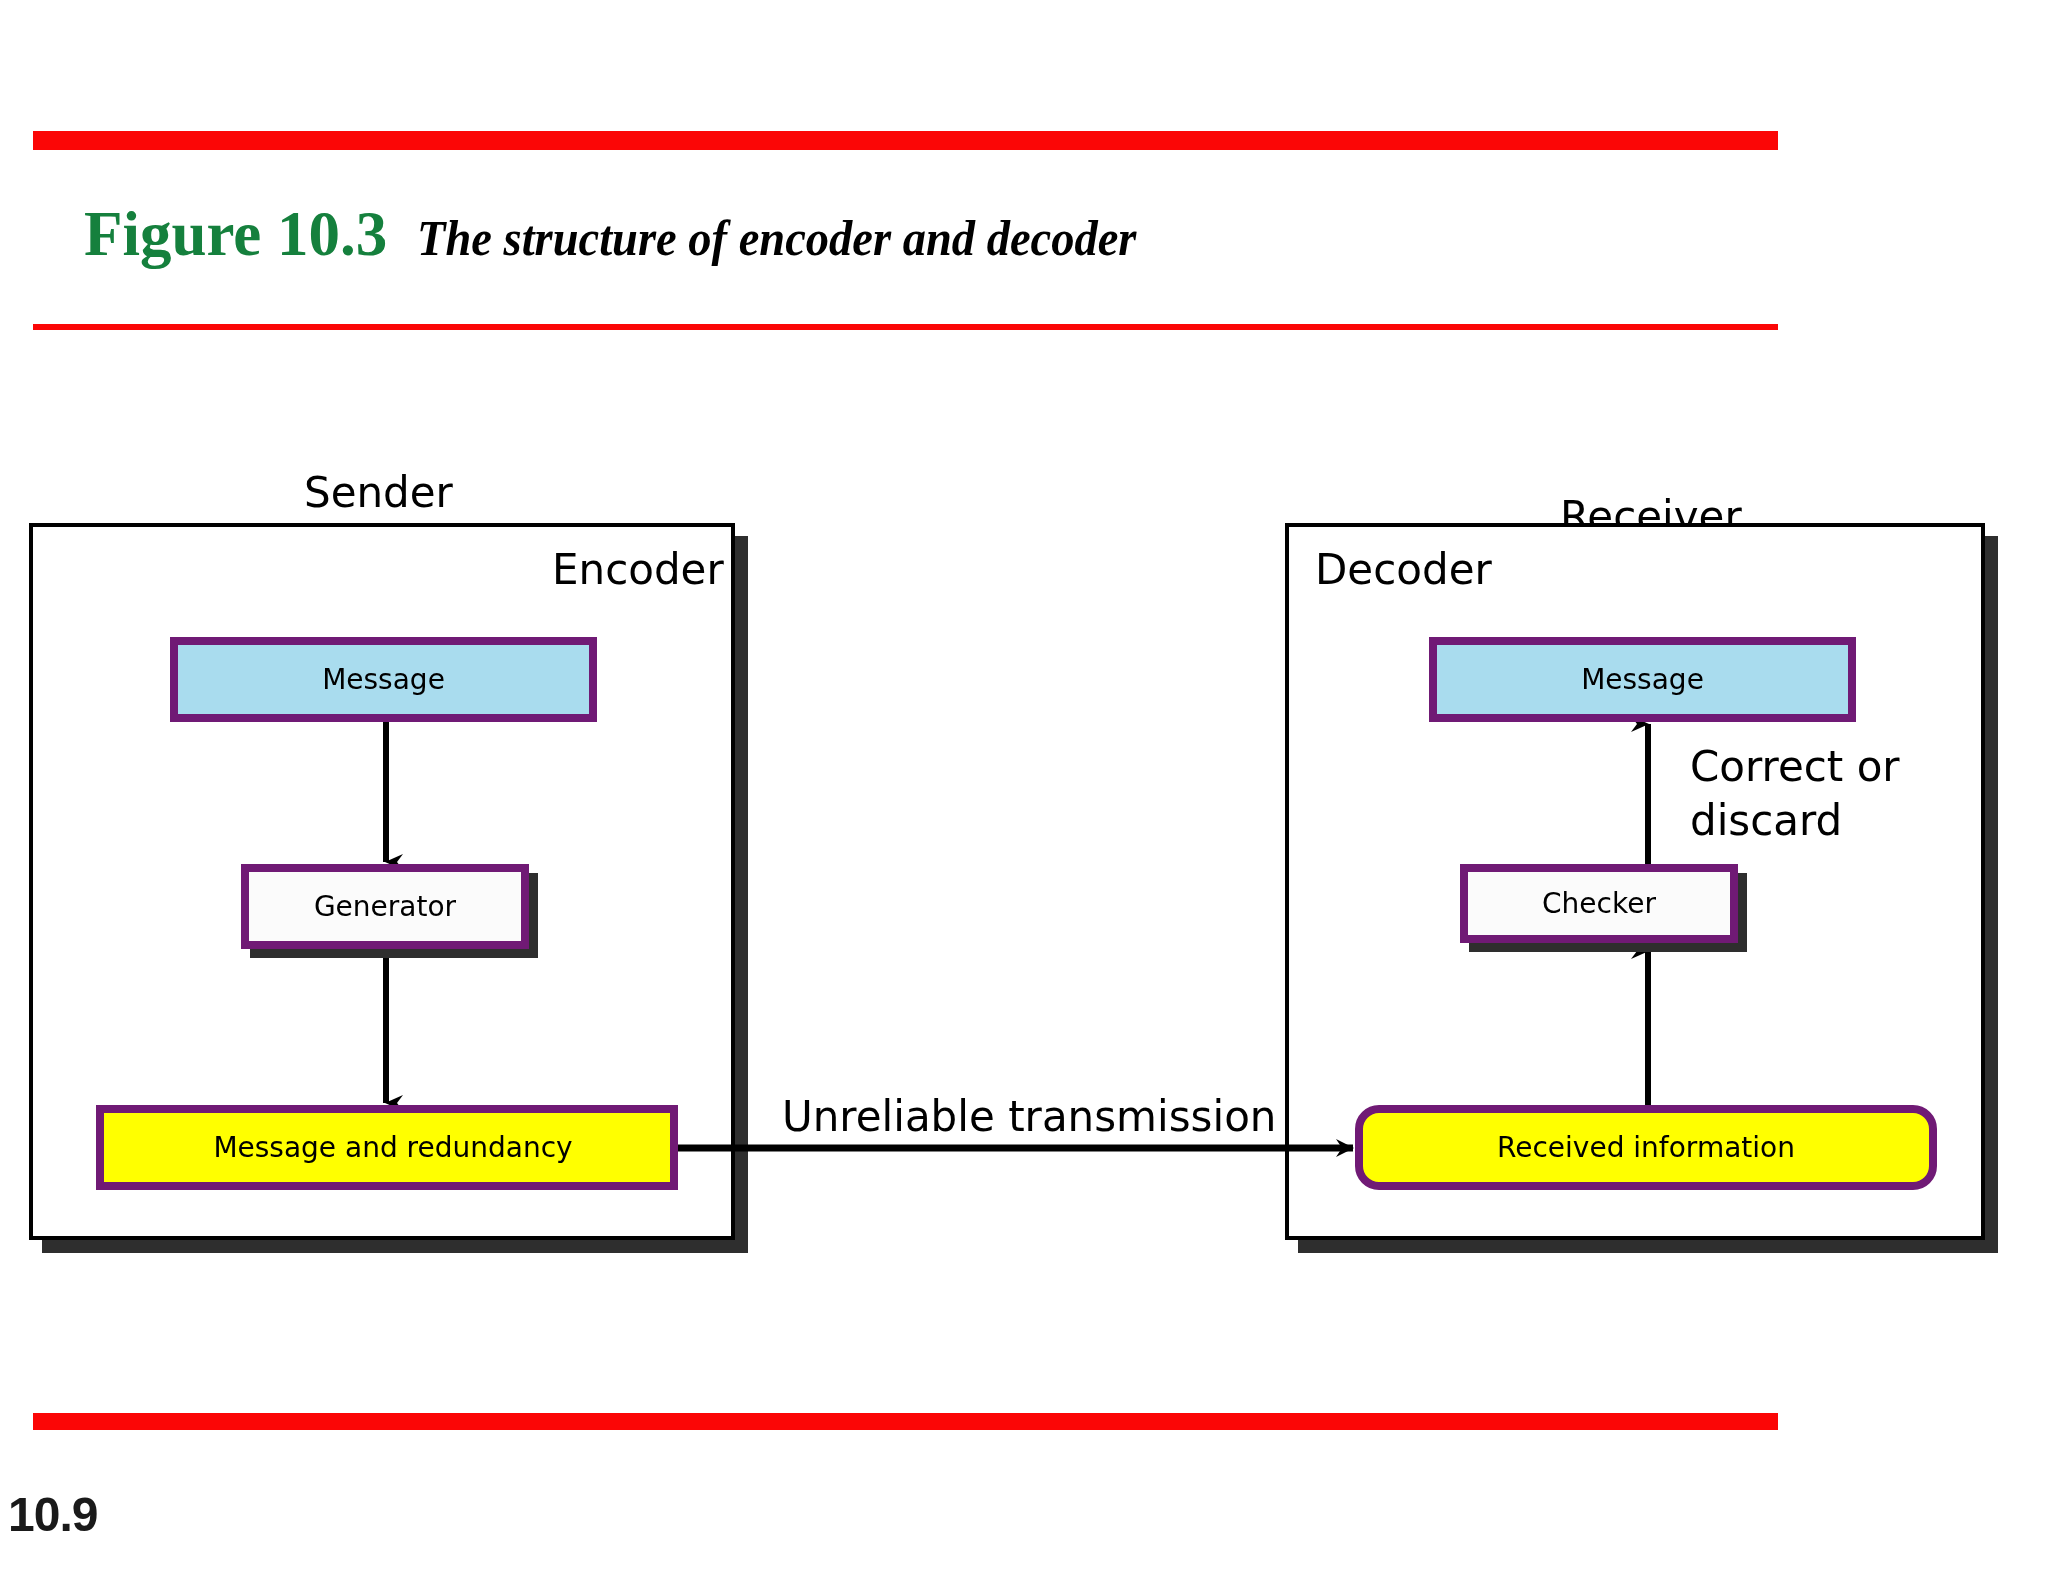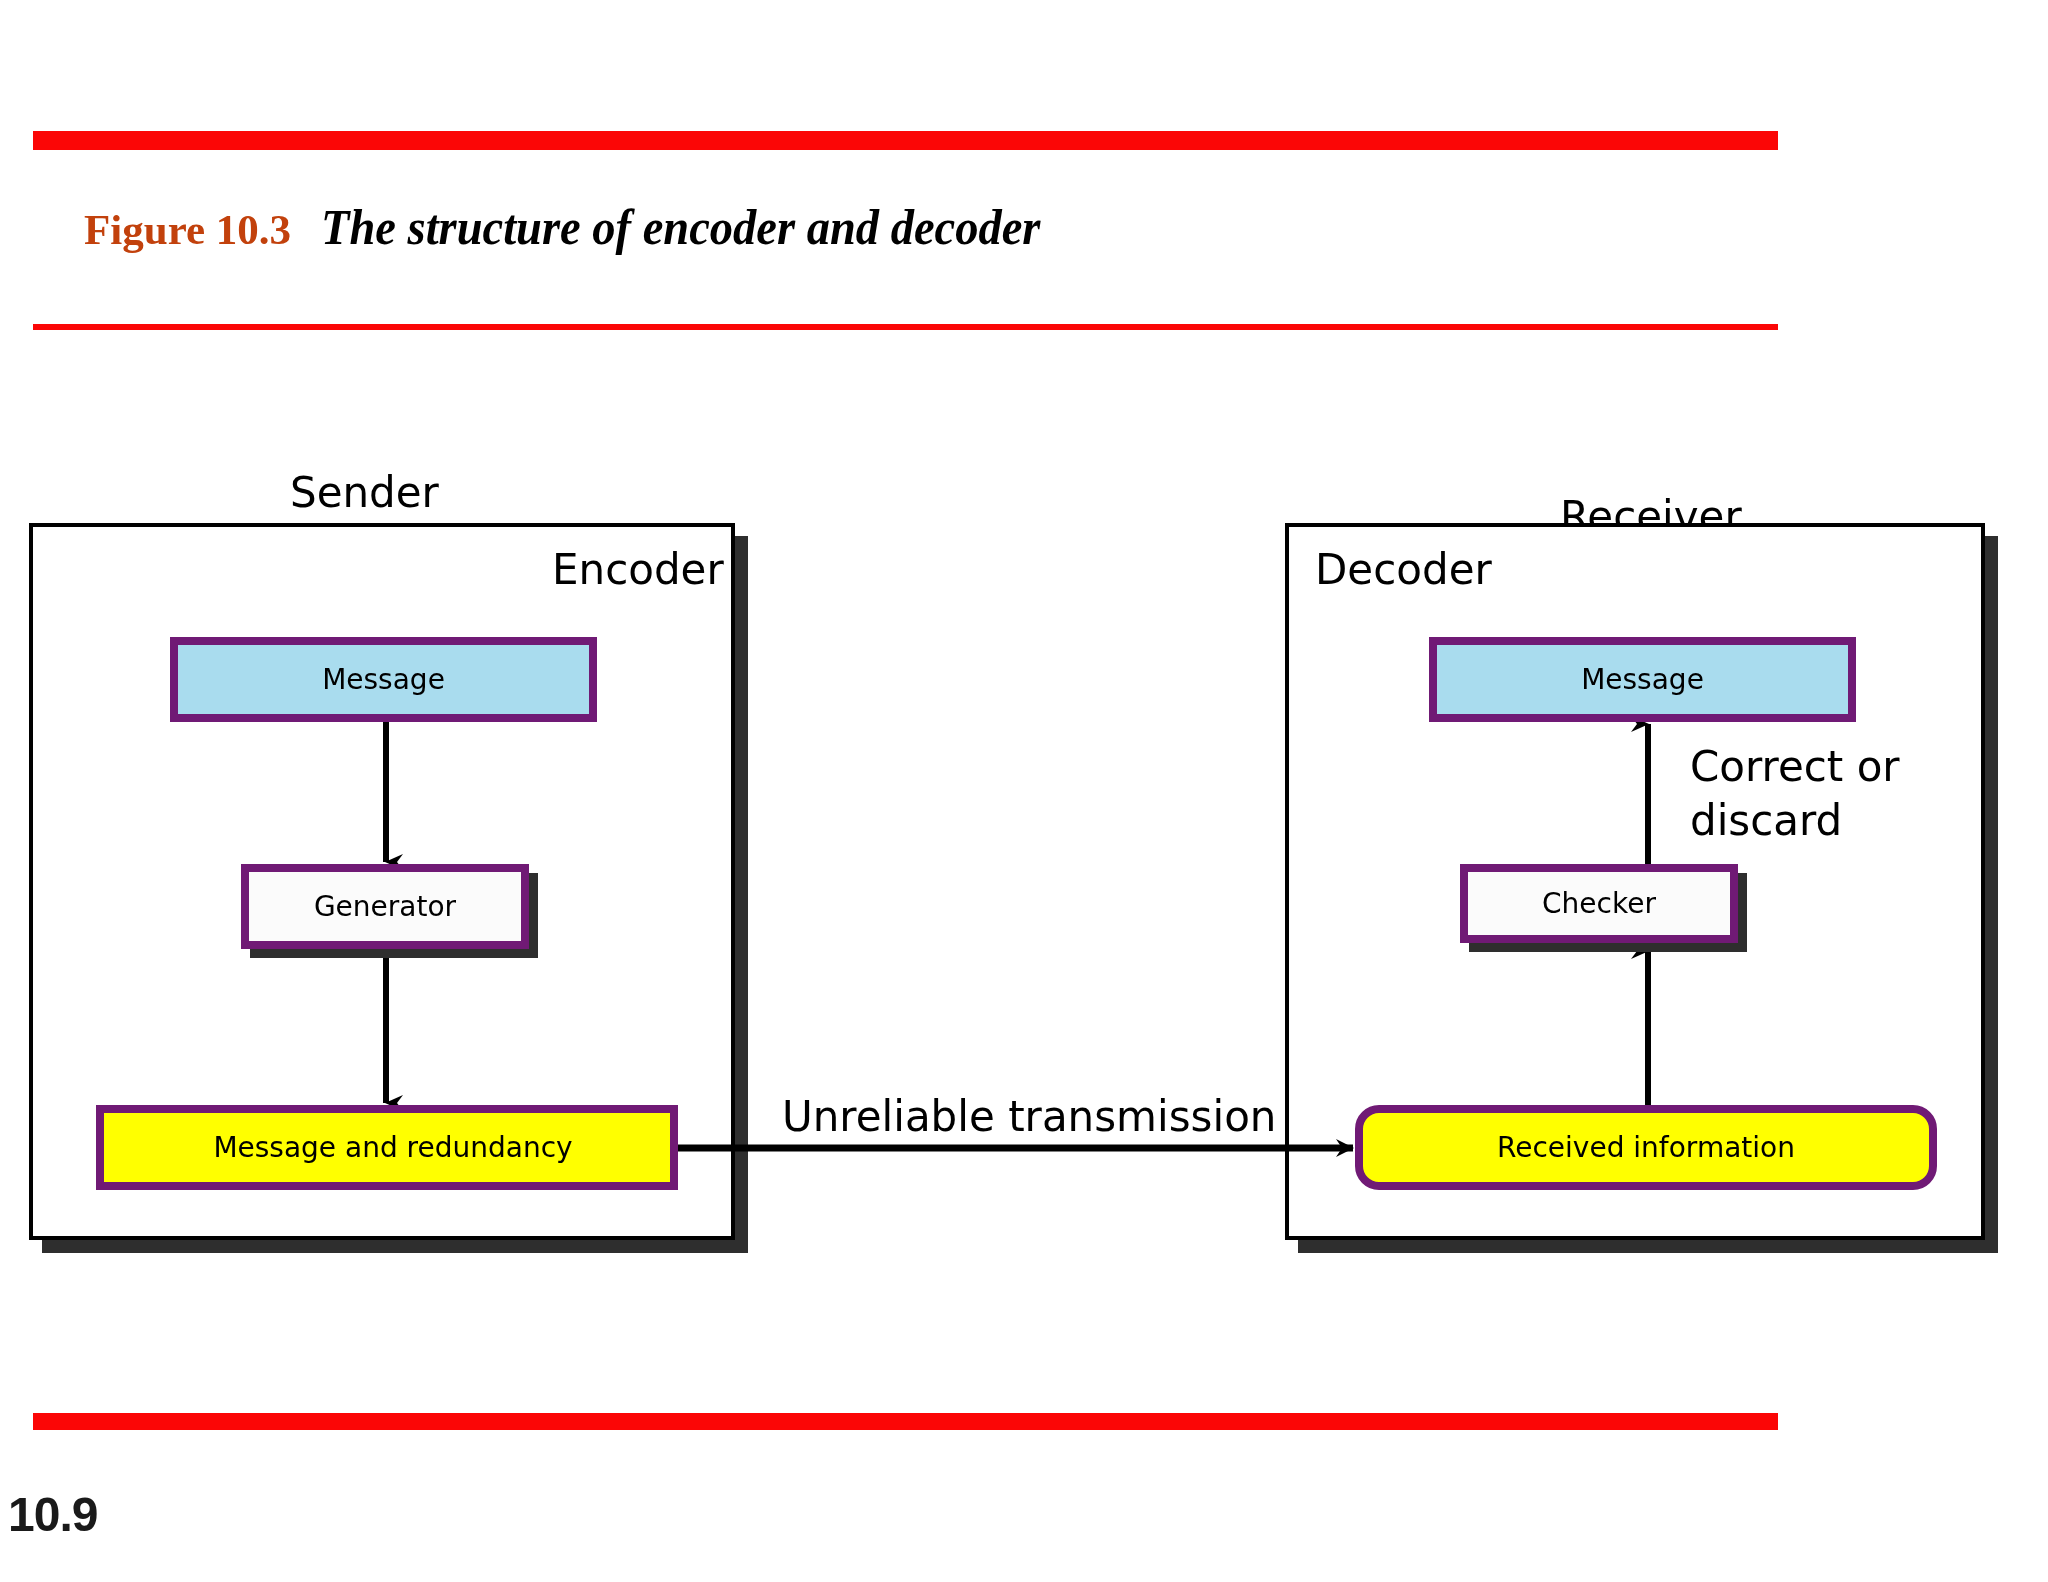--- a/index.html
+++ b/index.html
@@ -46,22 +46,22 @@
     left: 84px;
     top: 198px;
     height: 70px;
     display: flex;
     align-items: baseline;
     white-space: nowrap;
   }
   .fig-label {
     font-family: "Liberation Serif", "DejaVu Serif", serif;
     font-weight: bold;
-    font-size: 43px;
-    color: #c2410c;
+    font-size: 63px;
+    color: #15803d;
     letter-spacing: 0px;
   }
   .fig-caption {
     font-family: "Liberation Serif", "DejaVu Serif", serif;
     font-weight: bold;
     font-style: italic;
     font-size: 50px;
     color: #000000;
     margin-left: 30px;
     transform: scaleX(0.93);
@@ -98,21 +98,21 @@
   }
   #sender-box  { left: 29px;   top: 523px; width: 706px; height: 717px; }
   #receiver-box{ left: 1285px; top: 523px; width: 700px; height: 717px; }
 
   .party-title {
     position: absolute;
     font-size: 42px;
     color: #000000;
     white-space: nowrap;
   }
-  #sender-title   { left: 290px;  top: 468px; }
+  #sender-title   { left: 304px;  top: 468px; }
   #receiver-title { left: 1560px; top: 492px; }
 
   .inner-title {
     position: absolute;
     font-size: 42px;
     color: #000000;
     white-space: nowrap;
   }
   #encoder-title { left: 552px;  top: 545px; }
   #decoder-title { left: 1315px; top: 545px; }

